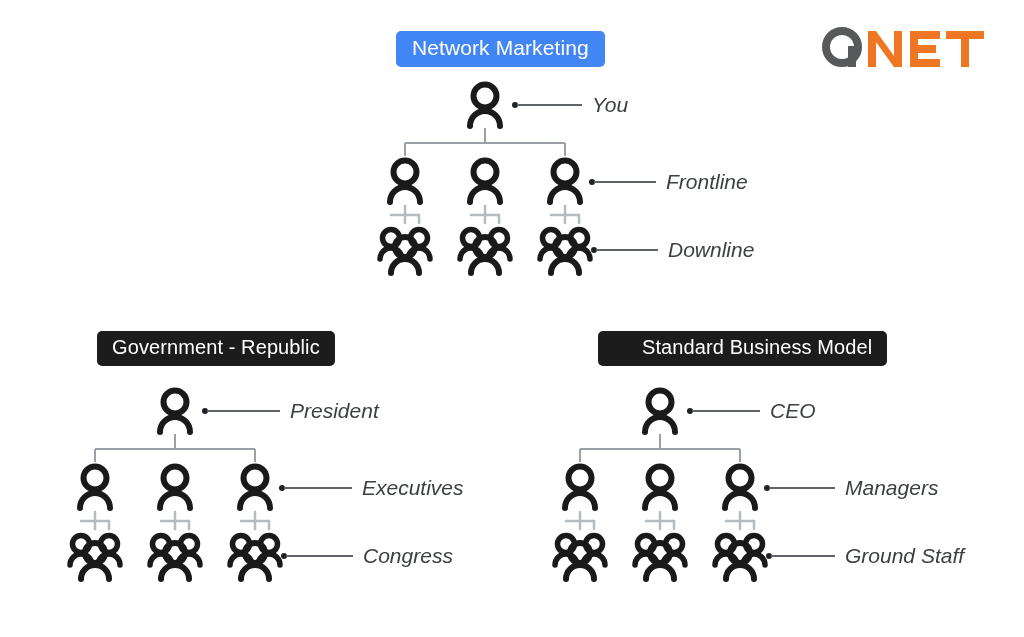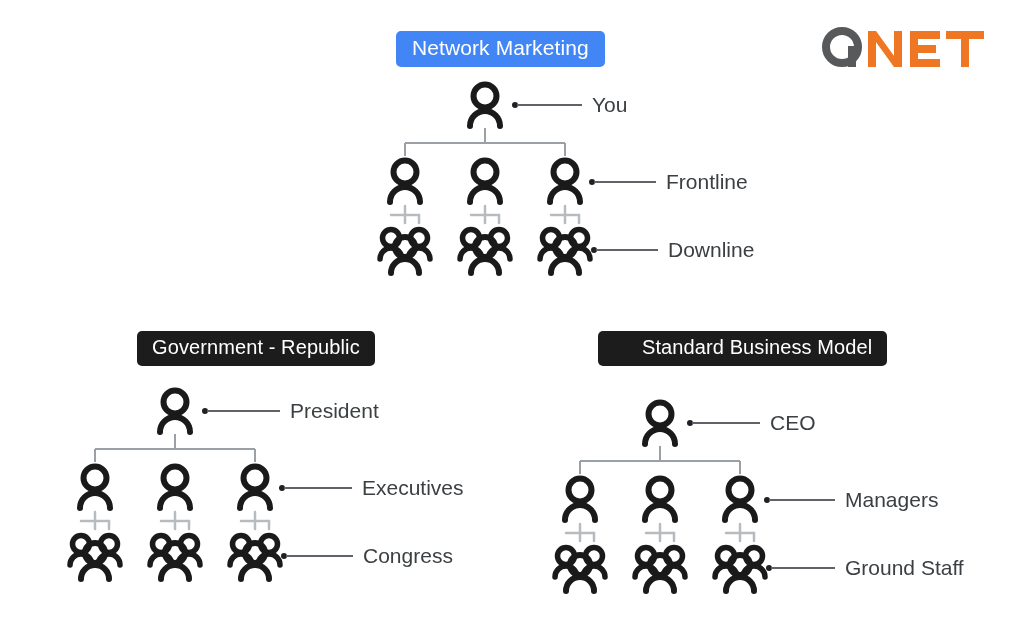--- a/index.html
+++ b/index.html
@@ -35,39 +35,40 @@
     padding: 5px 16px 7px 16px;
   }
   .badge-dark {
     background: #1c1c1c;
     color: #ffffff;
     font-size: 20px;
     padding: 5px 15px 7px 15px;
   }
 
   #badge-network  { left: 396px; top: 31px; }
-  #badge-gov      { left: 97px;  top: 331px; margin-left: 40px; }
+  #badge-gov      { left: 97px;  top: 331px; }
   #badge-business { left: 598px; top: 331px; padding-left: 44px; }
 
   
   #qnet-logo {
     position: absolute;
     left: 818px;
     top: 26px;
     width: 180px;
     height: 44px;
   }
 
   
   .diagram {
     position: absolute;
+    font-style: italic;
   }
   #diagram-network  { left: 360px; top: 80px;  width: 470px; height: 195px; }
   #diagram-gov      { left: 50px;  top: 386px; width: 470px; height: 195px; text-align: right; }
-  #diagram-business { left: 535px; top: 398px; width: 480px; height: 195px; }
+  #diagram-business { left: 535px; top: 386px; width: 480px; height: 195px; }
 
   .diagram svg { display: block; overflow: visible; }
 
   .lbl {
     font-size: 21px;
     fill: #3c4043;
     font-family: "Liberation Sans", sans-serif;
   }
 
   .person, .group { stroke: #1a1a1a; stroke-width: 6; fill: none;

